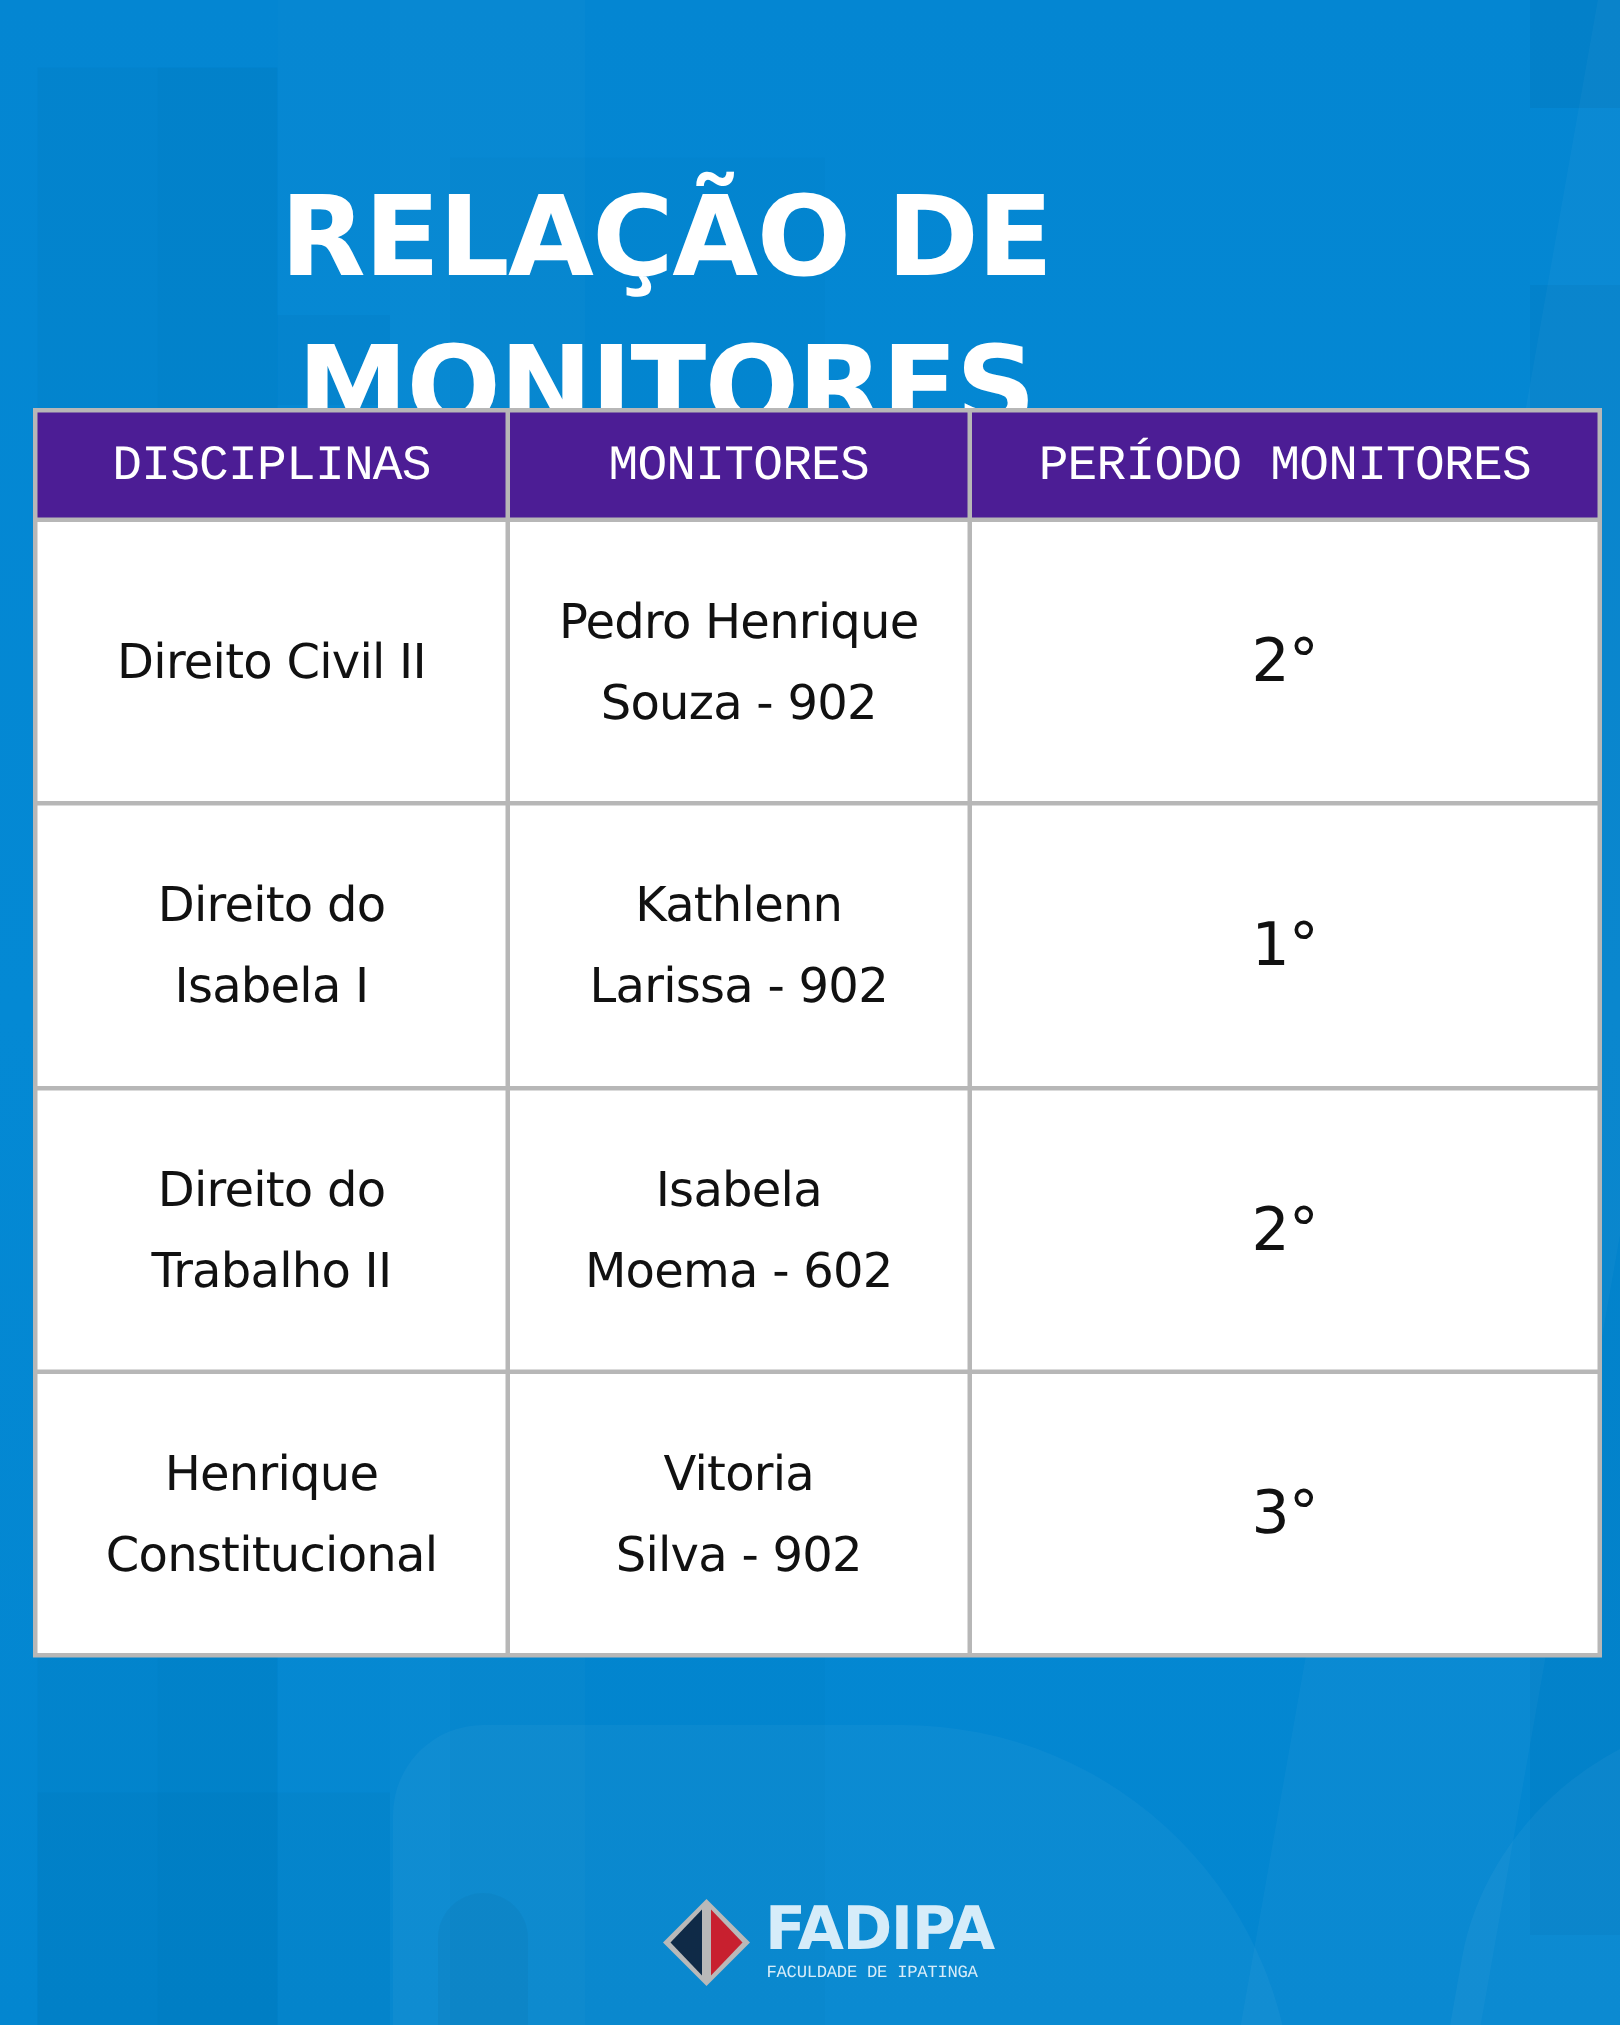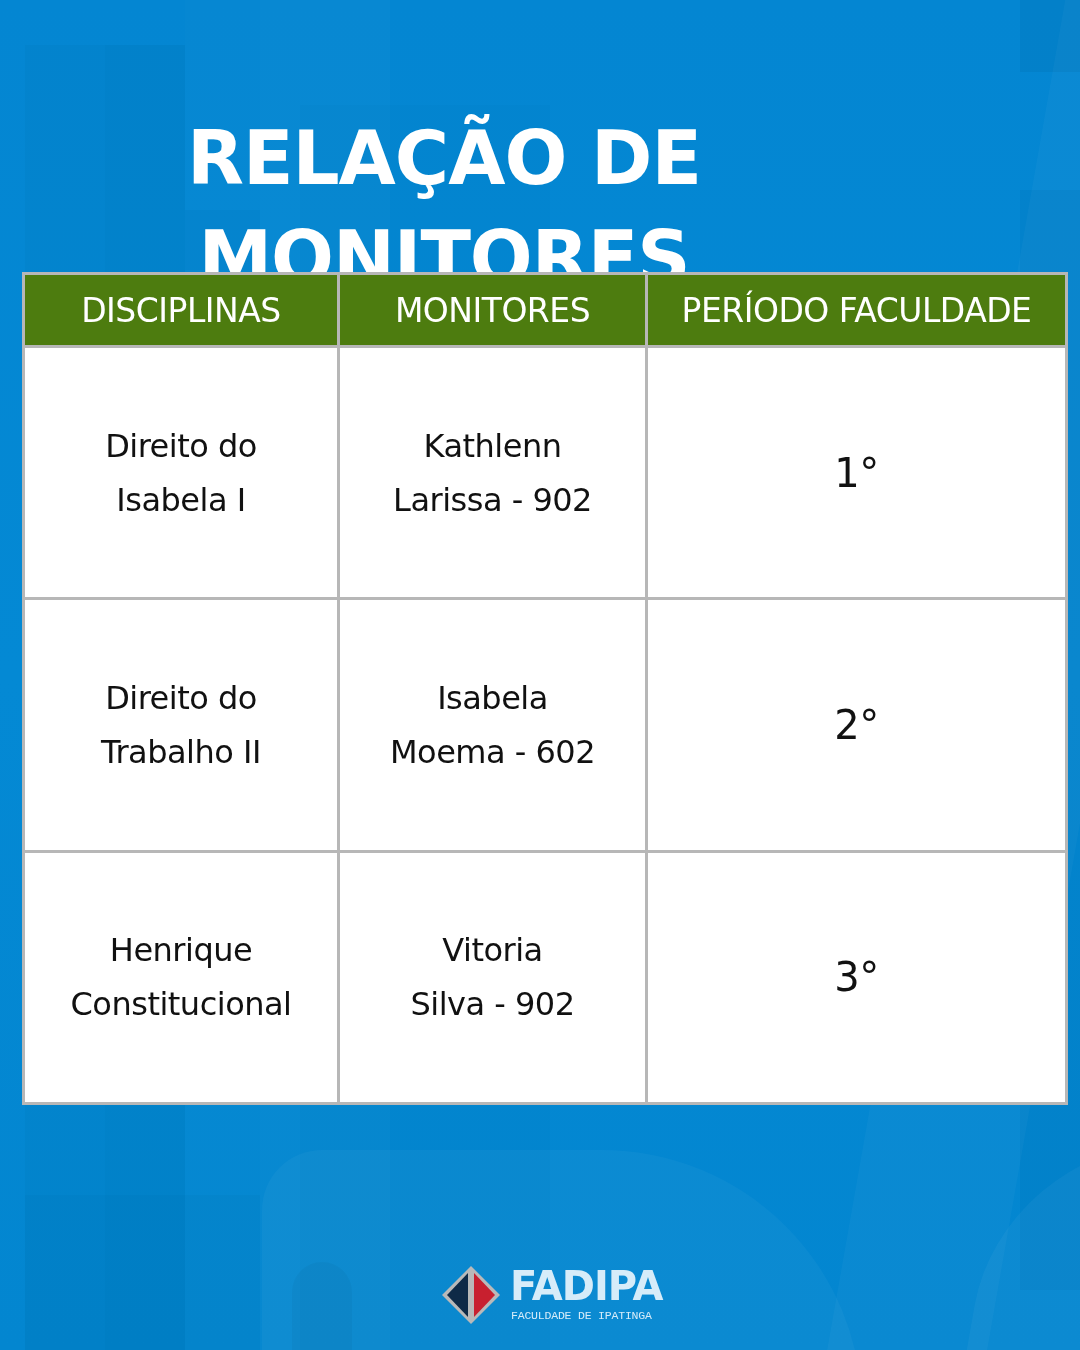--- a/index.html
+++ b/index.html
@@ -71,26 +71,27 @@
     border-spacing: 3px;
     width: 100%; height: 100%;
     margin: -3px;
     width: calc(100% + 6px); height: calc(100% + 6px);
   }
   th, td {
     text-align: center; vertical-align: middle;
     font-family: "DejaVu Sans", sans-serif;
   }
   th {
-    background: #4d7c0f;
+    background: #4c1d95;
     color: #ffffff;
     font-weight: normal;
     font-size: 33px;
     height: 70px;
     letter-spacing: -0.5px;
+    font-family: Liberation Mono, monospace;
   }
   td {
     background: #ffffff;
     color: #111111;
     font-size: 32px;
     line-height: 54px;
     height: 122px;
     letter-spacing: -0.5px;
   }
   td.period { font-size: 40px; }
@@ -140,24 +141,29 @@
   <table>
     <colgroup>
         <col class="c1">
         <col class="c2">
         <col class="c3">
       </colgroup>
     <thead>
       <tr>
         <th>DISCIPLINAS</th>
         <th>MONITORES</th>
-        <th>PERÍODO FACULDADE</th>
+        <th>PERÍODO MONITORES</th>
       </tr>
     </thead>
     <tbody id="tbody">
+      <tr>
+        <td><span>Direito Civil II</span></td>
+        <td><span>Pedro Henrique</span><br><span>Souza - 902</span></td>
+        <td class="period">2°</td>
+      </tr>
       <tr>
         <td><span>Direito do</span><br><span>Isabela I</span></td>
         <td><span>Kathlenn</span><br><span>Larissa - 902</span></td>
         <td class="period">1°</td>
       </tr>
       <tr>
         <td><span>Direito do</span><br><span>Trabalho II</span></td>
         <td><span>Isabela</span><br><span>Moema - 602</span></td>
         <td class="period">2°</td>
       </tr>

